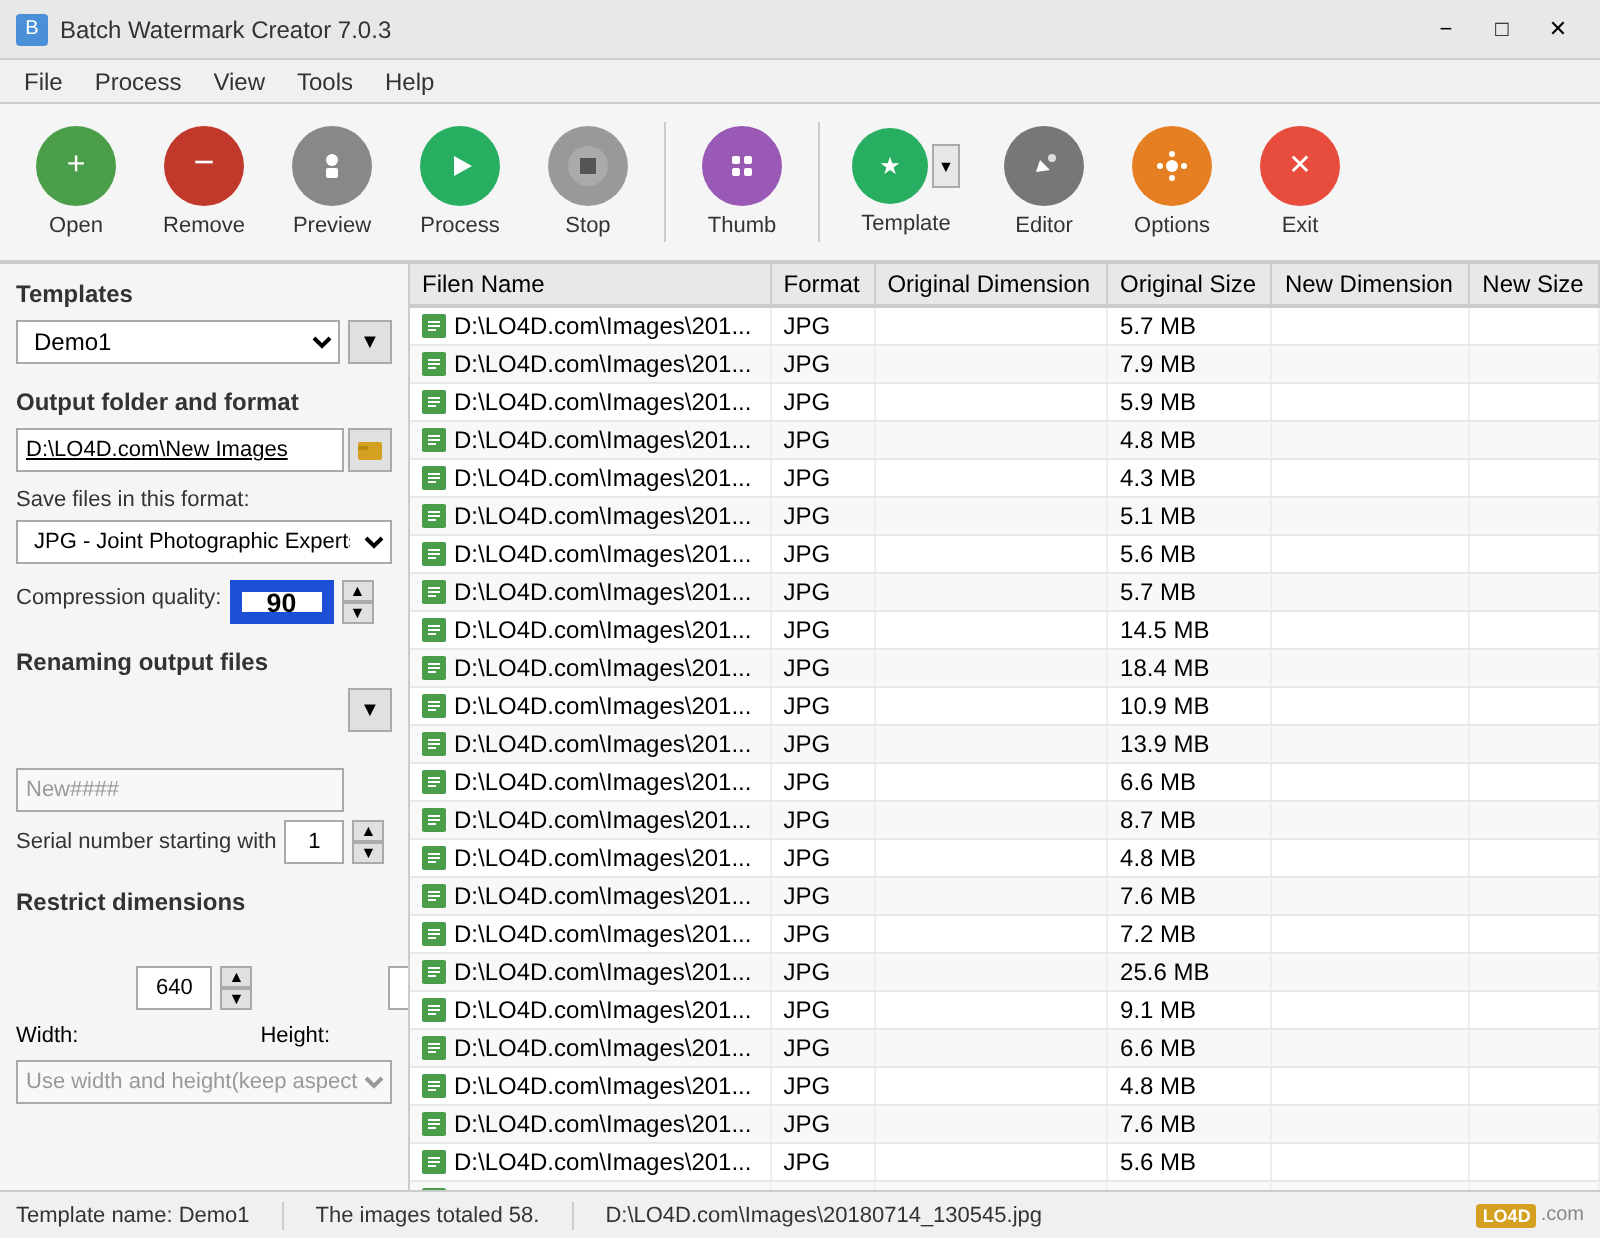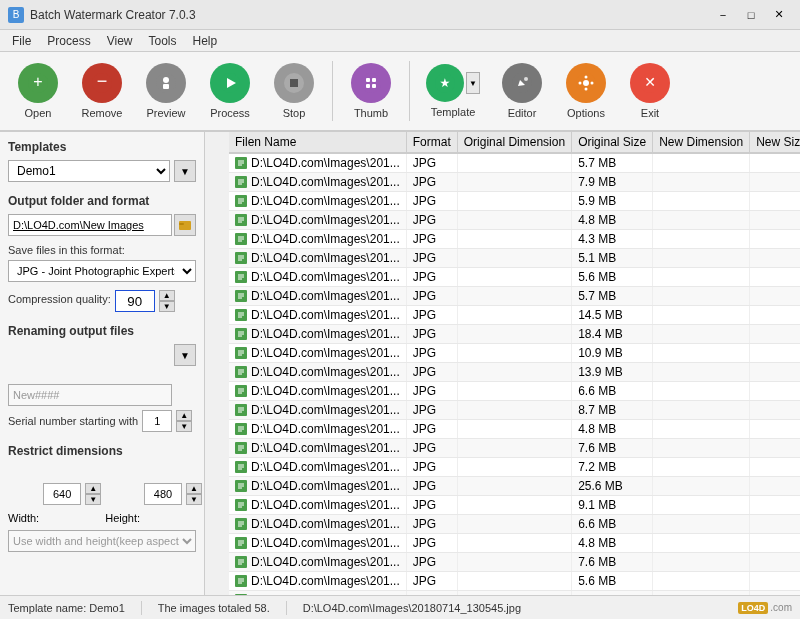--- a/index.html
+++ b/index.html
@@ -131,42 +131,41 @@
     .format-select {
       width: 100%;
       height: 22px;
       border: 1px solid #aaa;
       background: white;
       font-size: 11px;
       padding: 0 4px;
       margin-bottom: 8px;
     }
     .compress-row { display: flex; align-items: center; gap: 4px; margin-bottom: 12px; }
-    .compress-input { width: 40px; height: 22px; border: 1px solid #1d4ed8; text-align: center; }
+    .compress-input { width: 52px; height: 22px; border: 6px solid #1d4ed8; text-align: center; font-weight: bold; }
     .spin-btns { display: flex; flex-direction: column; }
     .spin-btn { width: 16px; height: 11px; border: 1px solid #aaa; background: #e0e0e0; font-size: 8px; display: flex; align-items: center; justify-content: center; cursor: pointer; }
     .rename-input-row { display: flex; gap: 2px; margin-bottom: 4px; }
     .rename-input { flex: 1; height: 22px; border: 1px solid #aaa; background: #f8f8f8; font-size: 11px; padding: 0 4px; color: #999; margin-top: 40px; }
     .rename-btn { width: 22px; height: 22px; border: 1px solid #aaa; background: #e0e0e0; display: flex; align-items: center; justify-content: center; font-size: 10px; }
     .serial-row { display: flex; align-items: center; gap: 4px; margin-bottom: 12px; }
     .serial-label { font-size: 11px; color: #333; }
     .serial-input { width: 30px; height: 22px; border: 1px solid #aaa; text-align: center; font-size: 11px; }
     .dim-row { display: flex; align-items: center; gap: 4px; margin-bottom: 6px; }
     .dim-label { font-size: 11px; margin-top: 48px; }
-    .dim-input { width: 38px; height: 22px; border: 1px solid #aaa; text-align: center; font-size: 11px; }
+    .dim-input { width: 38px; height: 22px; border: 1px solid #aaa; text-align: center; font-size: 11px; margin-left: 25px; }
     .dim-select { width: 100%; height: 22px; border: 1px solid #aaa; background: #f8f8f8; font-size: 11px; color: #999; }
 
     
     .right-panel {
       flex: 1;
       background: white;
       overflow: hidden;
       display: flex;
       flex-direction: column;
-      margin-left: 24px;
     }
     .file-table { width: 100%; border-collapse: collapse; font-size: 12px; }
     .file-table-header { background: #e8e8e8; position: sticky; top: 0; z-index: 1; }
     .file-table th {
       text-align: left;
       padding: 3px 6px;
       border-right: 1px solid #ccc;
       border-bottom: 2px solid #ccc;
       font-weight: normal;
       white-space: nowrap;

